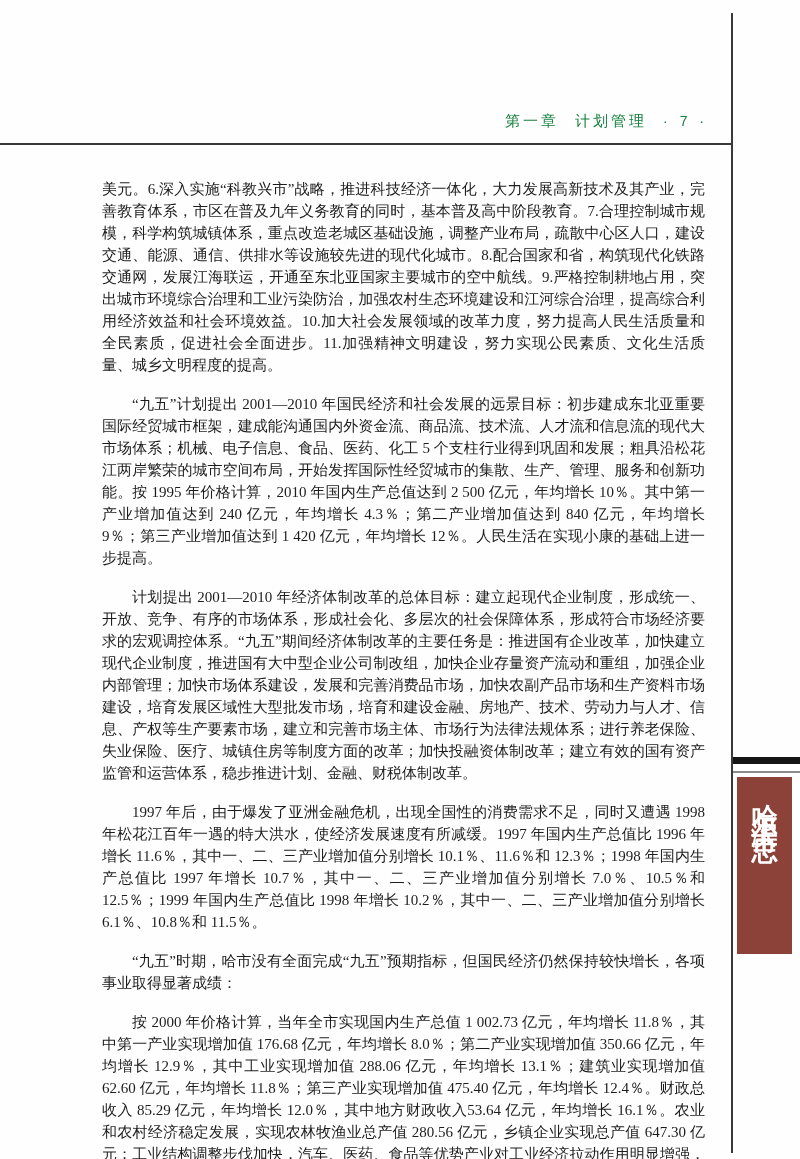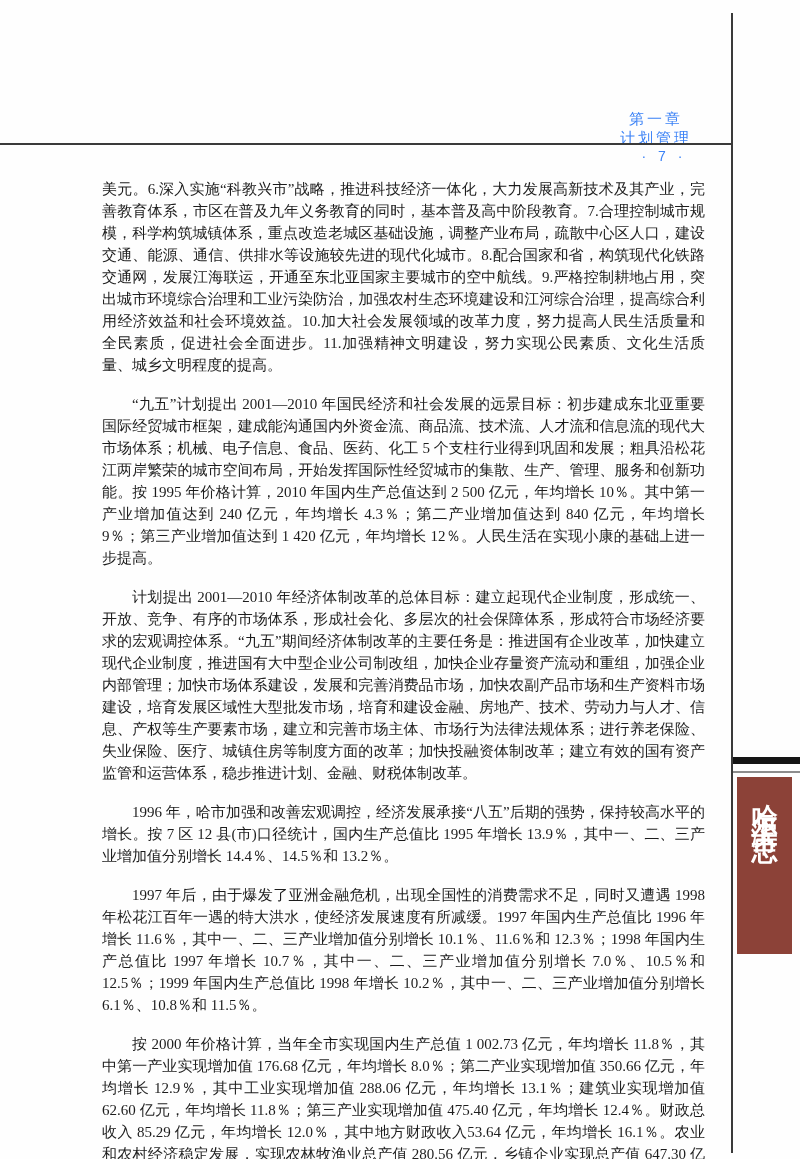--- a/index.html
+++ b/index.html
@@ -8,21 +8,21 @@
     background:#ffffff;
     font-family:"Liberation Serif","DejaVu Serif",serif;
   }
   .page{position:absolute;inset:0;background:#fefefe;}
 
   
   .header{
     position:absolute;top:110px;right:92px;height:22px;
     display:flex;align-items:center;
     font-family:"Liberation Sans","DejaVu Sans",sans-serif;
-    font-size:15px;color:#3b82f6;white-space:nowrap;flex-direction:column;
+    font-size:15px;color:#15803d;white-space:nowrap;
   }
   .header .chapter{letter-spacing:3px;margin-right:16px;}
   .header .section{letter-spacing:3px;margin-right:16px;}
   .header .pageno{letter-spacing:4px;font-size:14px;}
 
   .header-rule{
     position:absolute;top:143px;left:0;width:733px;height:2px;background:#3a3a3a;
   }
   .v-rule{
     position:absolute;left:731px;top:13px;width:2px;height:1140px;background:#3a3a3a;
@@ -67,22 +67,22 @@
     <span class="pageno">· 7 ·</span>
   </div>
 
   <div class="header-rule"></div>
   <div class="v-rule"></div>
 
   <div class="body-col">
     <p class="no-indent">美元。6.深入实施“科教兴市”战略，推进科技经济一体化，大力发展高新技术及其产业，完善教育体系，市区在普及九年义务教育的同时，基本普及高中阶段教育。7.合理控制城市规模，科学构筑城镇体系，重点改造老城区基础设施，调整产业布局，疏散中心区人口，建设交通、能源、通信、供排水等设施较先进的现代化城市。8.配合国家和省，构筑现代化铁路交通网，发展江海联运，开通至东北亚国家主要城市的空中航线。9.严格控制耕地占用，突出城市环境综合治理和工业污染防治，加强农村生态环境建设和江河综合治理，提高综合利用经济效益和社会环境效益。10.加大社会发展领域的改革力度，努力提高人民生活质量和全民素质，促进社会全面进步。11.加强精神文明建设，努力实现公民素质、文化生活质量、城乡文明程度的提高。</p>
     <p>“九五”计划提出 2001—2010 年国民经济和社会发展的远景目标：初步建成东北亚重要国际经贸城市框架，建成能沟通国内外资金流、商品流、技术流、人才流和信息流的现代大市场体系；机械、电子信息、食品、医药、化工 5 个支柱行业得到巩固和发展；粗具沿松花江两岸繁荣的城市空间布局，开始发挥国际性经贸城市的集散、生产、管理、服务和创新功能。按 1995 年价格计算，2010 年国内生产总值达到 2 500 亿元，年均增长 10％。其中第一产业增加值达到 240 亿元，年均增长 4.3％；第二产业增加值达到 840 亿元，年均增长 9％；第三产业增加值达到 1 420 亿元，年均增长 12％。人民生活在实现小康的基础上进一步提高。</p>
     <p>计划提出 2001—2010 年经济体制改革的总体目标：建立起现代企业制度，形成统一、开放、竞争、有序的市场体系，形成社会化、多层次的社会保障体系，形成符合市场经济要求的宏观调控体系。“九五”期间经济体制改革的主要任务是：推进国有企业改革，加快建立现代企业制度，推进国有大中型企业公司制改组，加快企业存量资产流动和重组，加强企业内部管理；加快市场体系建设，发展和完善消费品市场，加快农副产品市场和生产资料市场建设，培育发展区域性大型批发市场，培育和建设金融、房地产、技术、劳动力与人才、信息、产权等生产要素市场，建立和完善市场主体、市场行为法律法规体系；进行养老保险、失业保险、医疗、城镇住房等制度方面的改革；加快投融资体制改革；建立有效的国有资产监管和运营体系，稳步推进计划、金融、财税体制改革。</p>
-    <p>1996 年，哈市加强和改善宏观调控，经济发展承接“八五”后期的强势，保持较高水平的增长。按 7 区 12 县(市)口径统计，国内生产总值比 1995 年增长 13.9％，其中一、二、三产业增加值分别增长 14.4％、14.5％和 13.2％。</p>
     <p>1997 年后，由于爆发了亚洲金融危机，出现全国性的消费需求不足，同时又遭遇 1998 年松花江百年一遇的特大洪水，使经济发展速度有所减缓。1997 年国内生产总值比 1996 年增长 11.6％，其中一、二、三产业增加值分别增长 10.1％、11.6％和 12.3％；1998 年国内生产总值比 1997 年增长 10.7％，其中一、二、三产业增加值分别增长 7.0％、10.5％和 12.5％；1999 年国内生产总值比 1998 年增长 10.2％，其中一、二、三产业增加值分别增长 6.1％、10.8％和 11.5％。</p>
+    <p>“九五”时期，哈市没有全面完成“九五”预期指标，但国民经济仍然保持较快增长，各项事业取得显著成绩：</p>
     <p>按 2000 年价格计算，当年全市实现国内生产总值 1 002.73 亿元，年均增长 11.8％，其中第一产业实现增加值 176.68 亿元，年均增长 8.0％；第二产业实现增加值 350.66 亿元，年均增长 12.9％，其中工业实现增加值 288.06 亿元，年均增长 13.1％；建筑业实现增加值 62.60 亿元，年均增长 11.8％；第三产业实现增加值 475.40 亿元，年均增长 12.4％。财政总收入 85.29 亿元，年均增长 12.0％，其中地方财政收入53.64 亿元，年均增长 16.1％。农业和农村经济稳定发展，实现农林牧渔业总产值 280.56 亿元，乡镇企业实现总产值 647.30 亿元；工业结构调整步伐加快，汽车、医药、食品等优势产业对工业经济拉动作用明显增强，地方工业和规模以上工业扭转了连续九年亏损局面；第三产业快速发展，“九五”期间，邮电通讯业增加值增</p>
   </div>
 
   <div class="spine-top-bar"></div>
   <div class="spine-thin-rule"></div>
   <div class="spine-tab" style="background: rgb(140, 66, 56);">
     <div class="spine-text" style="color: rgb(255, 255, 255);">哈尔滨市志</div>
   </div>
 
 </div>

